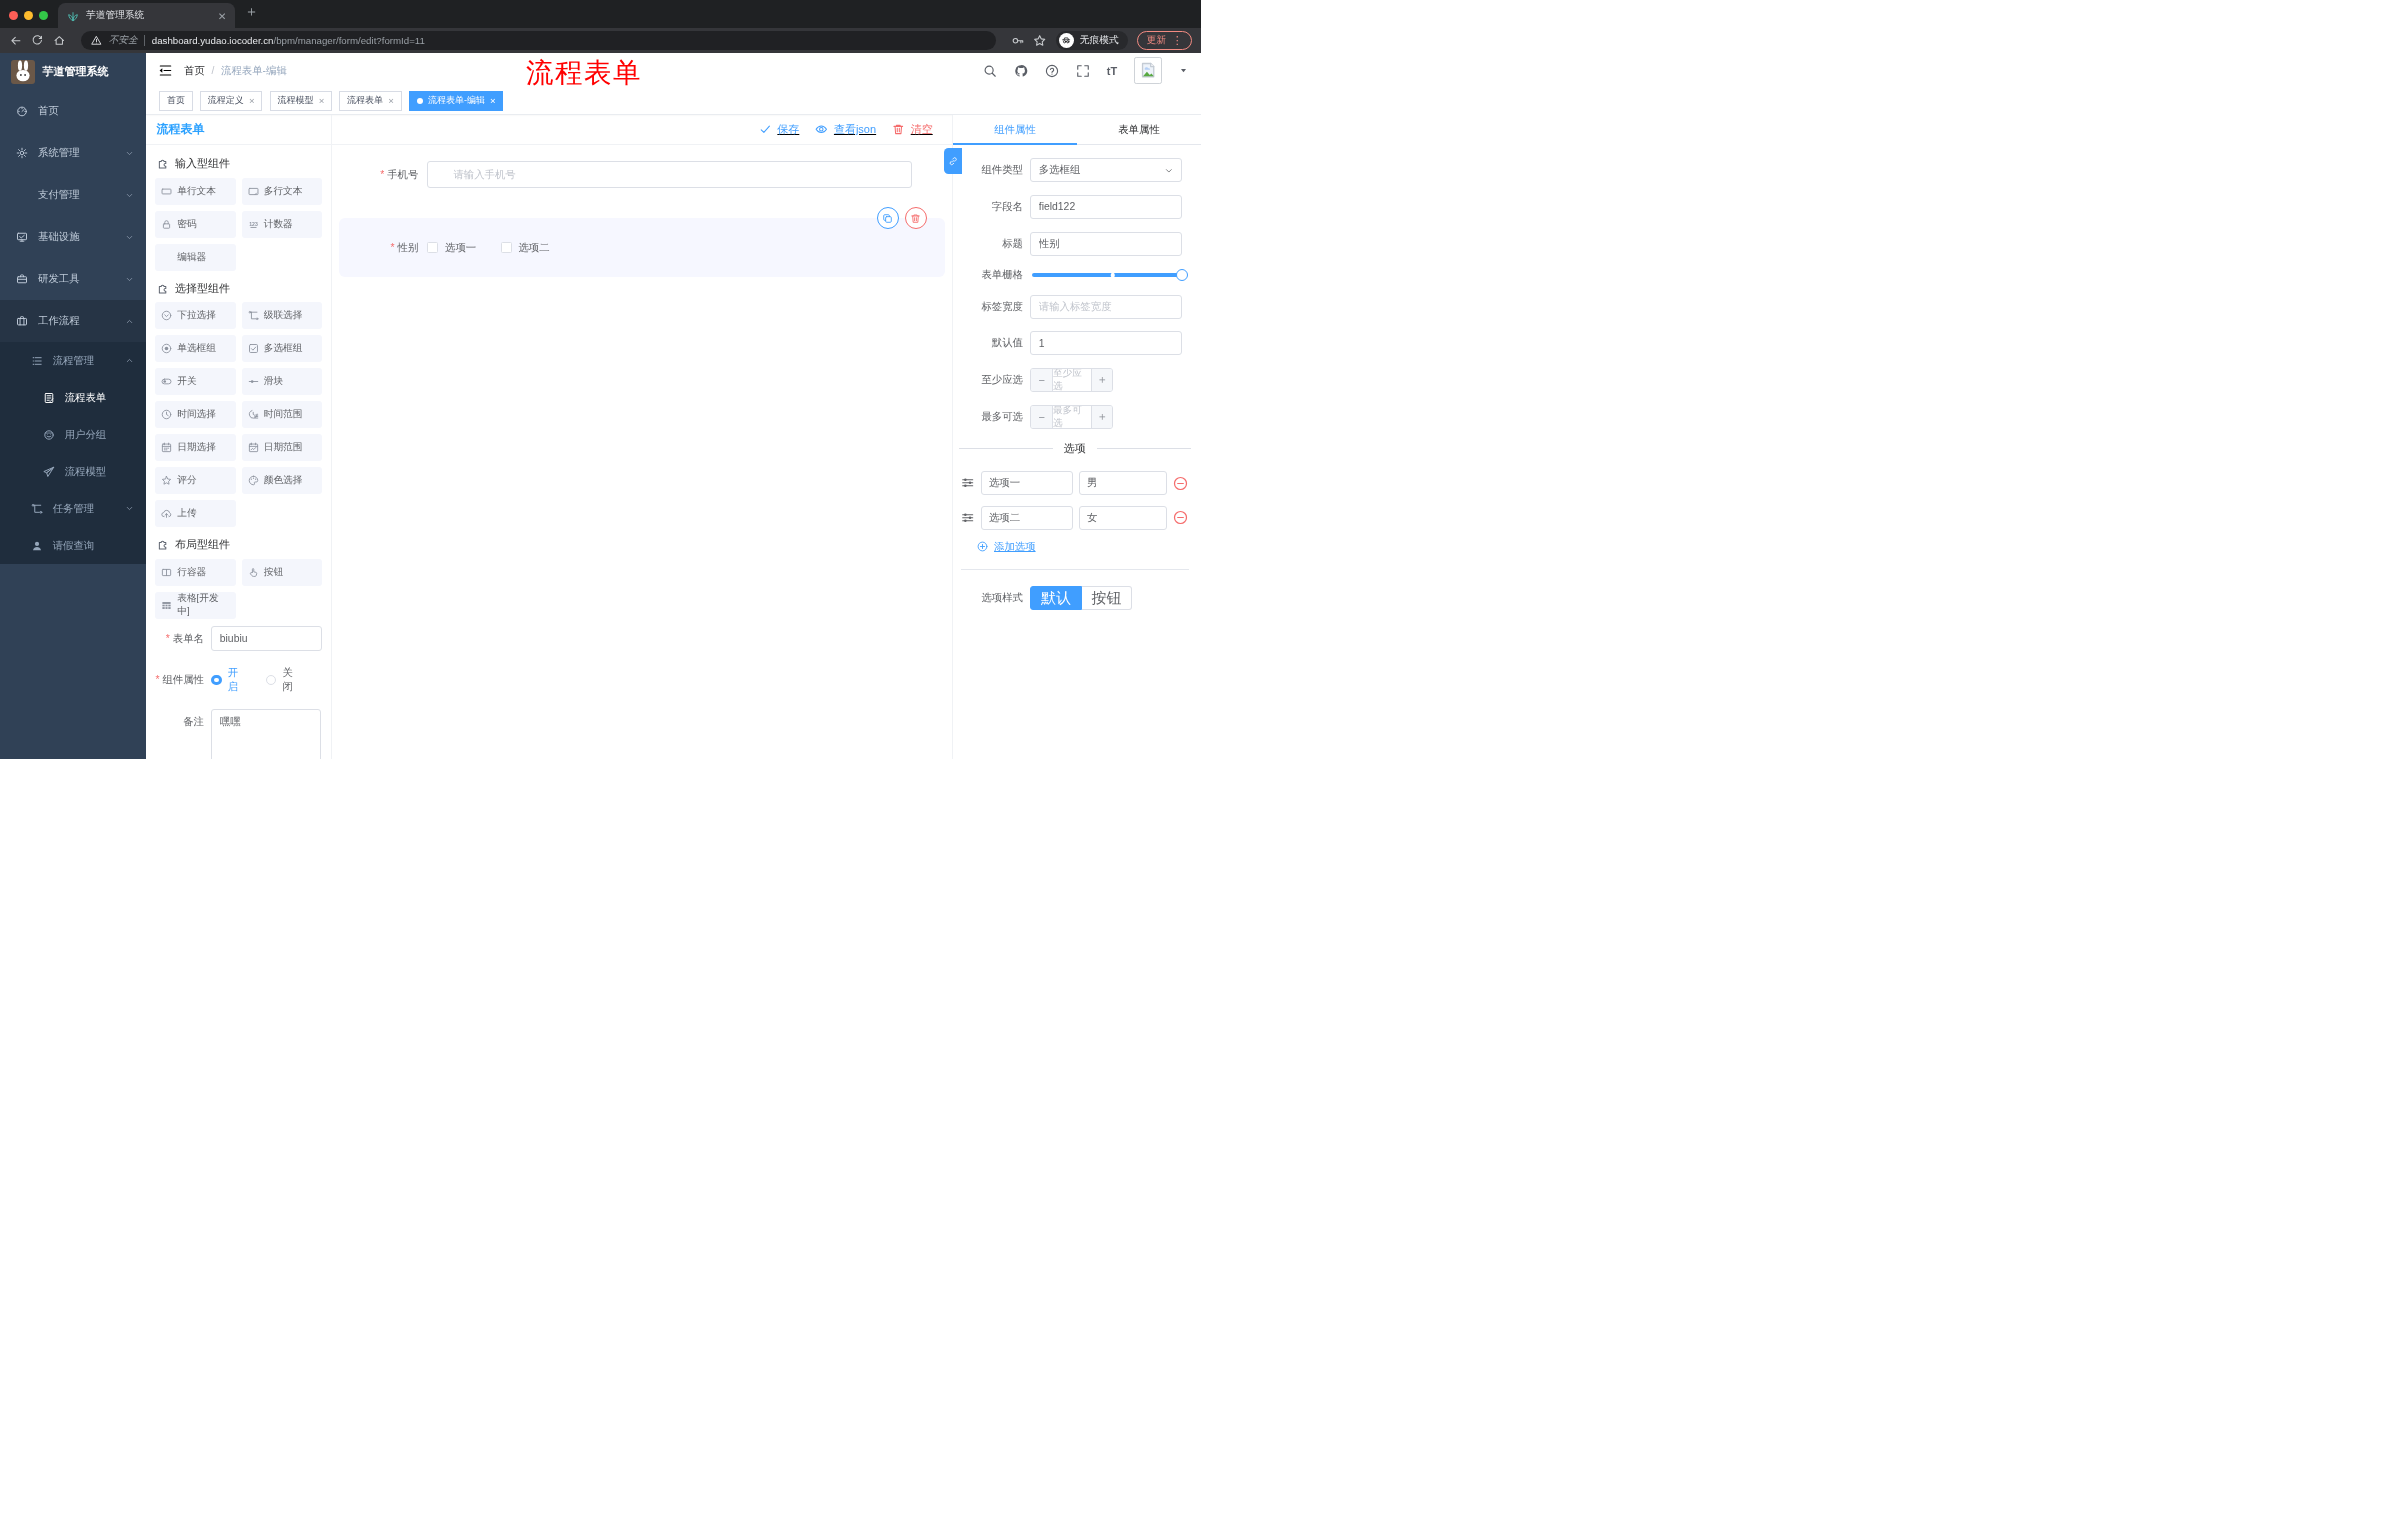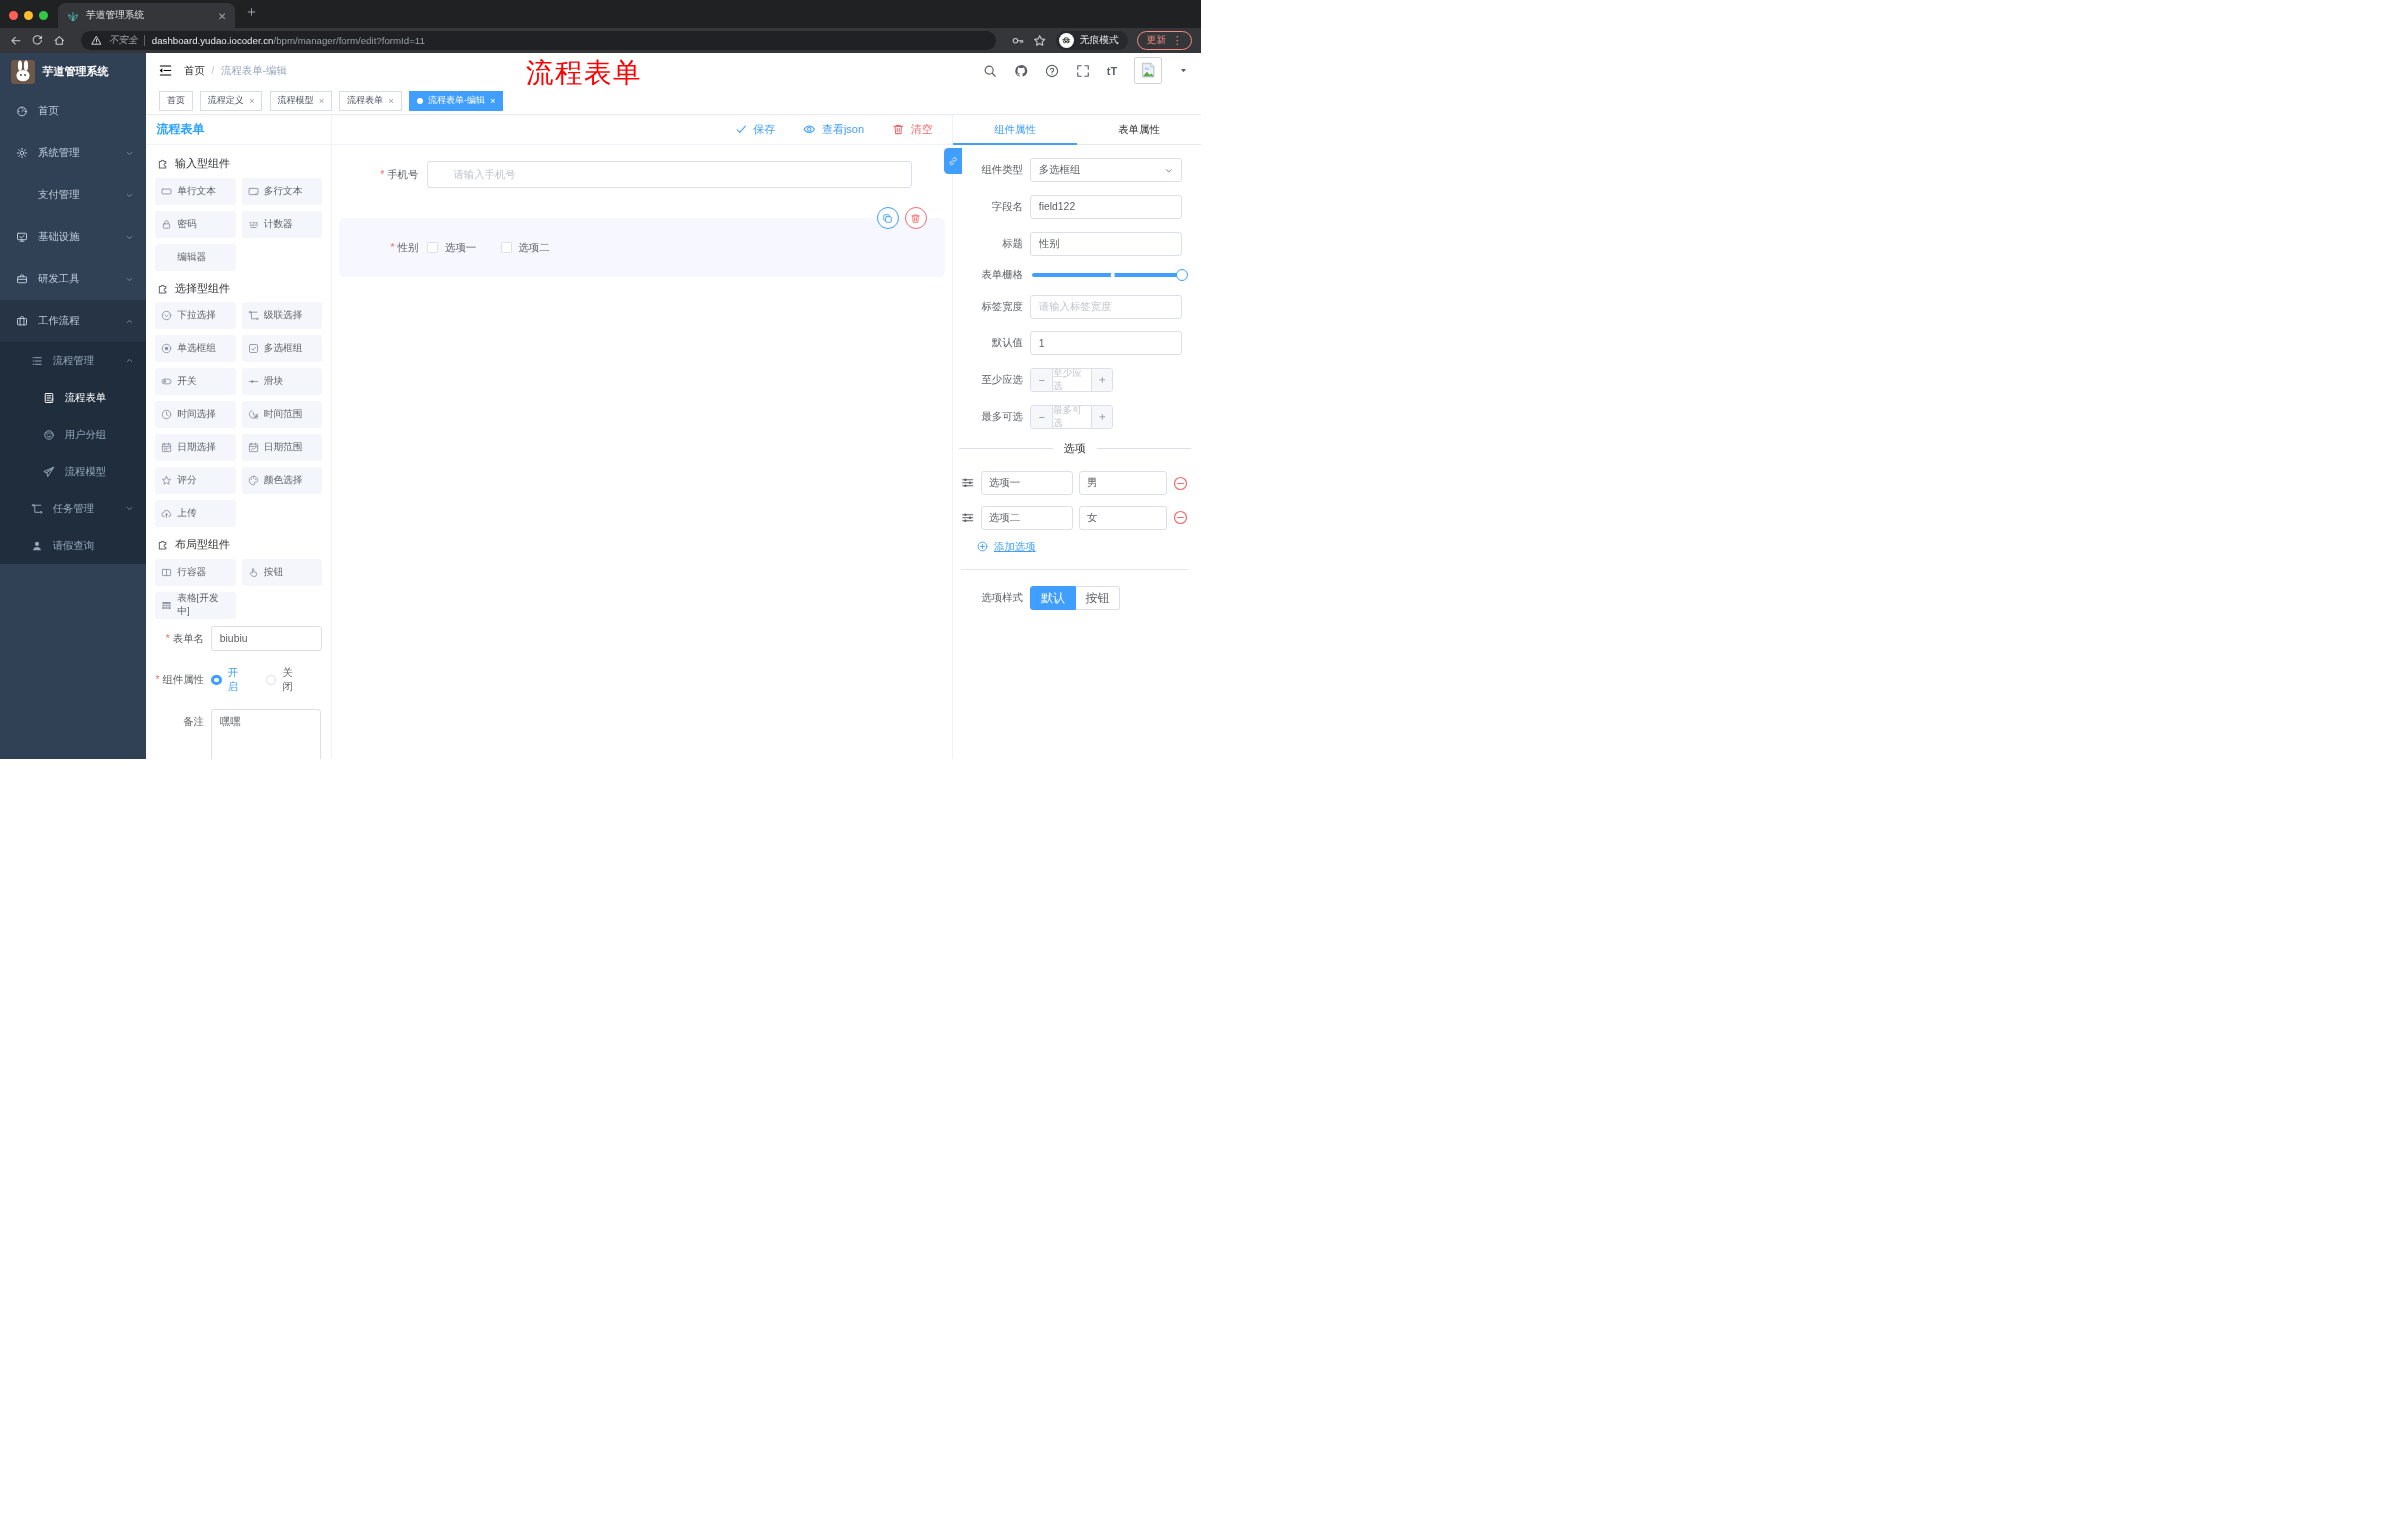--- a/index.html
+++ b/index.html
@@ -75,21 +75,21 @@
   .meta-row.top .meta-label { padding-top:6px; }
   .req::before { content:"*"; color:#f56c6c; margin-right:3px; }
   .meta-input { width:111px; height:25px; border:0.7px solid #dcdfe6; border-radius:3px; padding:0 7.4px; font-size:10.4px; color:#606266; font-family:inherit; outline:none; }
   textarea.meta-input { height:64px; padding-top:5.2px; resize:none; }
   .radio { display:flex; align-items:center; gap:6px; margin-right:21px; cursor:pointer; }
   .radio-dot { width:10.4px; height:10.4px; border-radius:50%; border:0.7px solid #dcdfe6; background:#fff; flex:none; }
   .radio.sel .radio-dot { border:3px solid #409eff; }
   .radio.sel .radio-txt { color:#409eff; }
 
   .canvas-pane { flex:1; display:flex; flex-direction:column; min-width:0; }
-  .canvas-header { justify-content:flex-end; gap:28px; padding-right:19.3px; }
+  .canvas-header { justify-content:flex-end; gap:16px; padding-right:19.3px;text-decoration:underline; }
   .action-btn { display:flex; align-items:center; gap:6px; font-size:11px; cursor:pointer; background:none; border:none; font-family:inherit; }
   .action-btn.primary { color:#409eff; } .action-btn.danger { color:#f56c6c; }
   .canvas-body { flex:1; padding-top:16.3px; }
   .canvas-field { display:flex; align-items:center; margin:0 40px 0 7.4px; font-size:10.4px; color:#606266; }
   .cf-label { width:79px; flex:none; text-align:right; margin-right:9px; }
   .cf-input { flex:1; height:27px; border:0.7px solid #dcdfe6; border-radius:3px; padding:0 25px; font-size:10.4px; font-family:inherit; color:#606266; outline:none; }
   .cf-input::placeholder { color:#c0c4cc; }
   .selected-widget { position:relative; margin:30px 7.4px 0; height:59px; border-radius:6px; display:flex; align-items:center; font-size:10.4px; color:#606266; }
   .cb { display:flex; align-items:center; gap:6.7px; margin-right:24.5px; }
   .cb-box { width:11px; height:11px; border:0.7px solid #dcdfe6; border-radius:1.5px; background:#fff; }
@@ -123,21 +123,21 @@
   .options-divider .line { flex:1; height:0.7px; background:#dcdfe6; }
   .options-divider .txt { padding:0 11px; font-size:11px; color:#303133; }
   .option-row { display:flex; align-items:center; gap:6px; margin-bottom:10.4px; padding-left:2.2px; }
   .drag-handle { color:#606266; cursor:grab; }
   .opt-input { height:24px; border:0.7px solid #dcdfe6; border-radius:3px; padding:0 7.4px; font-size:10.4px; font-family:inherit; color:#606266; outline:none; }
   .opt-label { width:92px; } .opt-value { width:88px; }
   .opt-remove { color:#f56c6c; cursor:pointer; }
   .add-option { display:flex; align-items:center; gap:6px; color:#409eff; font-size:10.4px; margin:4px 0 15px 18px; cursor:pointer;text-decoration:underline; }
   .ins-hr { border:none; border-top:0.7px solid #e4e7ed; margin:0 1.5px 16.3px; }
   .seg { display:flex; }
-  .seg-btn { height:24px; min-width:39px; padding:0 9.7px; display:flex; align-items:center; justify-content:center; font-size:12px; border:0.7px solid #dcdfe6; background:#fff; color:#606266; cursor:pointer; }
+  .seg-btn { height:24px; min-width:39px; padding:0 9.7px; display:flex; align-items:center; justify-content:center; font-size:15px; border:0.7px solid #dcdfe6; background:#fff; color:#606266; cursor:pointer; }
   .seg-btn:first-child { border-radius:3px 0 0 3px; }
   .seg-btn:last-child { border-radius:0 3px 3px 0; border-left:none; }
   .seg-btn.active { background:#409eff; border-color:#409eff; color:#fff; }
   .ins-row.style-row { margin-bottom:19.3px; }
   .ins-row.toggle-row { margin-bottom:21.5px; }
   .switch { width:30px; height:15px; border-radius:7.4px; background:#dcdfe6; position:relative; cursor:pointer; flex:none; }
   .switch::after { content:""; position:absolute; top:1.5px; left:1.5px; width:12px; height:12px; border-radius:50%; background:#fff; }
   .switch.on { background:#409eff; }
   .switch.on::after { left:auto; right:1.5px; }
 </style>

